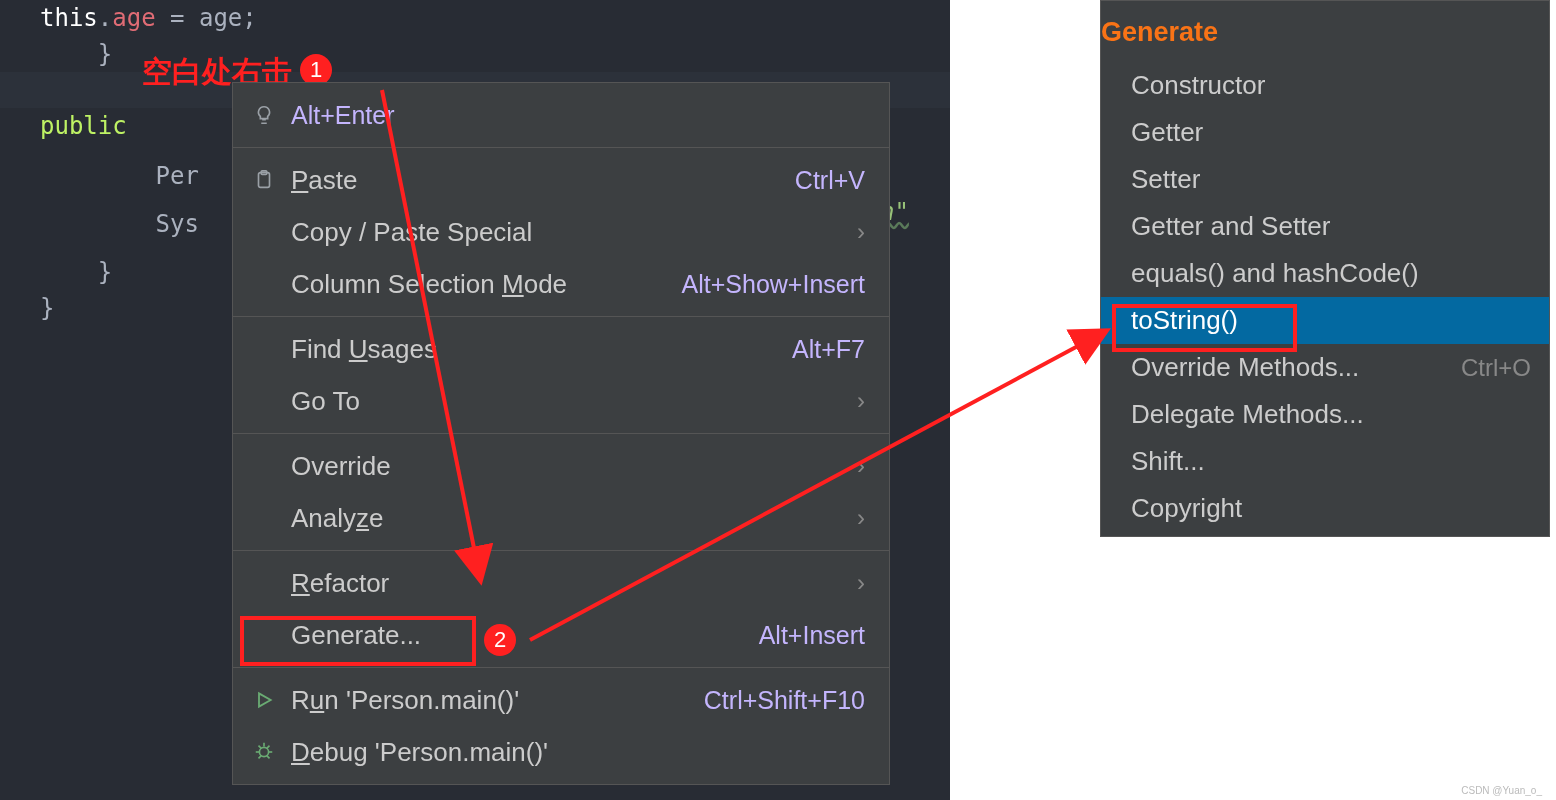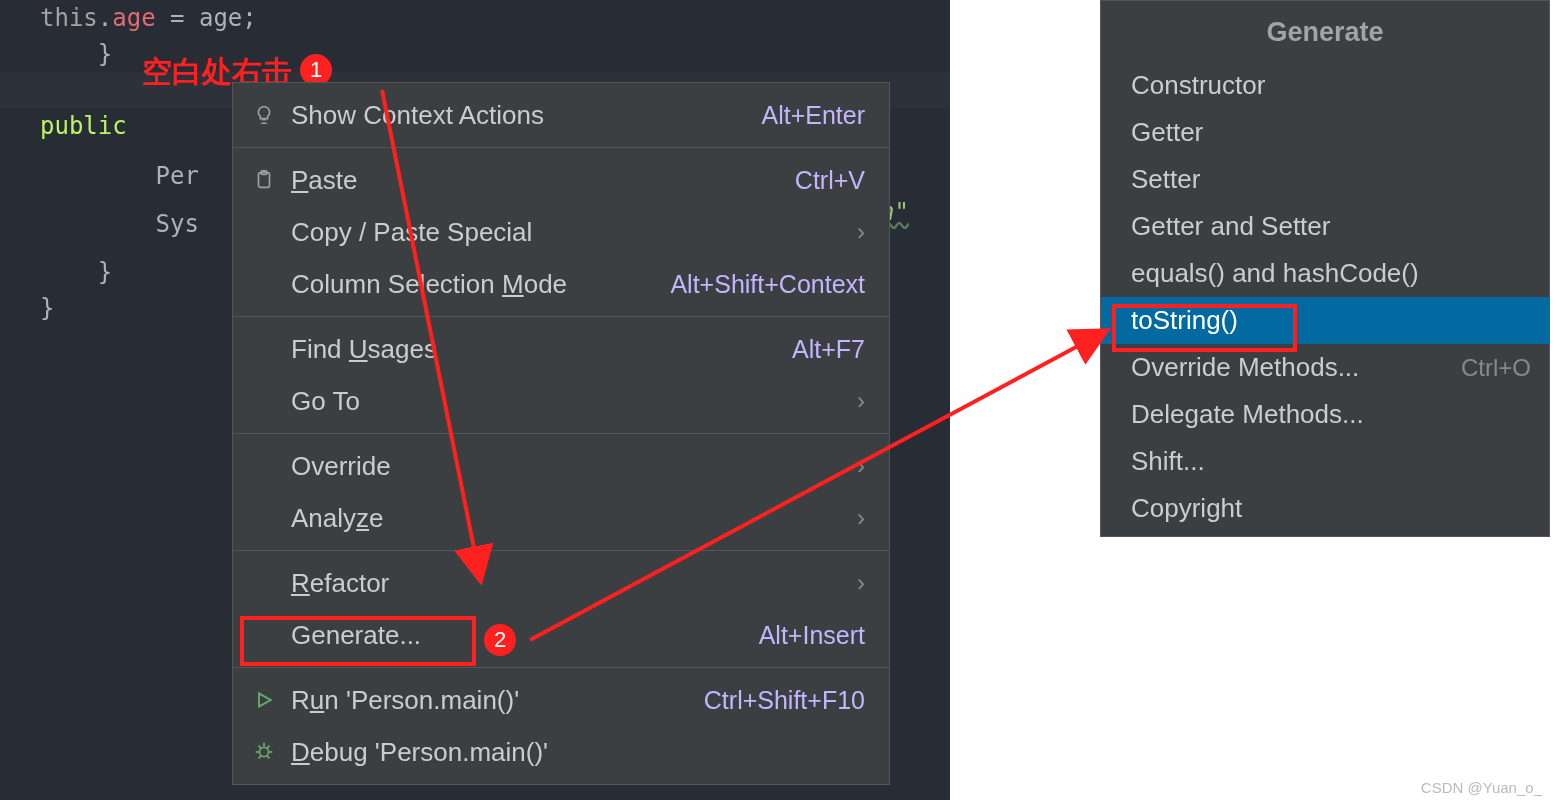--- a/index.html
+++ b/index.html
@@ -18,21 +18,21 @@
       padding-top: 0;
       font-family: "Consolas", "Monaco", monospace;
       font-size: 24px;
       line-height: 1.5;
       color: #abb2bf;
     }
     .code-line { white-space: pre; padding-left: 40px; height: 36px; }
     .highlighted-line { background: #2c313a; } 
     .prop { color: #e06c75; }
     .brace { color: #abb2bf; }
-    .this-kw { color: #a3a3a3; }
+    .this-kw { color: #ffffff; }
     
     .annotation-text {
       position: absolute;
       color: #ff2020;
       font-size: 30px;
       font-weight: 600;
       font-family: Liberation Sans, sans-serif;
     }
     .badge-circle {
       display: inline-flex;
@@ -88,41 +88,40 @@
       position: absolute;
       left: 1100px; top: 0px;
       width: 450px;
       background: #3c3f41;
       border: 1px solid #555;
       padding: 4px 0;
       font-size: 26px;
       color: #cccccc;
     }
     .popup-title {
-      text-align: center;
       font-weight: 600;
-      color: #a3a3a3;
+      color: #f97316;
       padding: 12px 0 14px 0;
       font-size: 27px;
     }
     .popup-item {
       display: flex;
       align-items: center;
       height: 47px;
       padding: 0 18px 0 30px;
     }
     .popup-item .label { flex: 1; }
     .popup-item .shortcut { color: #888; font-size: 24px; }
     .popup-item.selected { background: #0369a1; color: #fff; }
     
     .watermark {
       position: absolute;
       right: 14px; bottom: 4px;
       color: #bbb;
-      font-size: 15px;
+      font-size: 10px;
       font-family: sans-serif;
     }
     
     svg.overlay {
       position: absolute;
       left: 0; top: 0;
       width: 1556px; height: 800px;
       pointer-events: none;
     }
   </style>
@@ -146,41 +145,40 @@
 </div>
 <span class="badge-circle" style="position:absolute; left:300px; top:54px;">1</span>
 
 <div class="context-menu">
   <div class="menu-item">
     <span class="icon-slot">
       <svg width="22" height="22" viewBox="0 0 24 24" fill="none" stroke="#9aa0a6" stroke-width="1.8">
           <path d="M9 21h6M10 17h4M12 3a6 6 0 0 0-4 10.5V16h8v-2.5A6 6 0 0 0 12 3z"></path>
         </svg>
     </span>
-    <span class="label">Show Context Actions</span>
     <span class="shortcut">Alt+Enter</span>
   </div>
   <div class="menu-sep"></div>
   <div class="menu-item">
     <span class="icon-slot">
       <svg width="22" height="22" viewBox="0 0 24 24" fill="none" stroke="#9aa0a6" stroke-width="1.8">
           <rect x="6" y="4" width="12" height="16" rx="2"></rect>
           <rect x="9" y="2" width="6" height="4" rx="1"></rect>
         </svg>
     </span>
     <span class="label"><span class="underline-char">P</span>aste</span>
     <span class="shortcut">Ctrl+V</span>
   </div>
   <div class="menu-item">
     <span class="label">Copy / Paste Special</span>
     <span class="chevron">›</span>
   </div>
   <div class="menu-item">
     <span class="label">Column Selection <span class="underline-char">M</span>ode</span>
-    <span class="shortcut">Alt+Shift+Context</span>
+    <span class="shortcut">Alt+Show+Insert</span>
   </div>
   <div class="menu-sep"></div>
   <div class="menu-item">
     <span class="label">Find <span class="underline-char">U</span>sages</span>
     <span class="shortcut">Alt+F7</span>
   </div>
   <div class="menu-item">
     <span class="label">Go To</span>
     <span class="chevron">›</span>
   </div>

